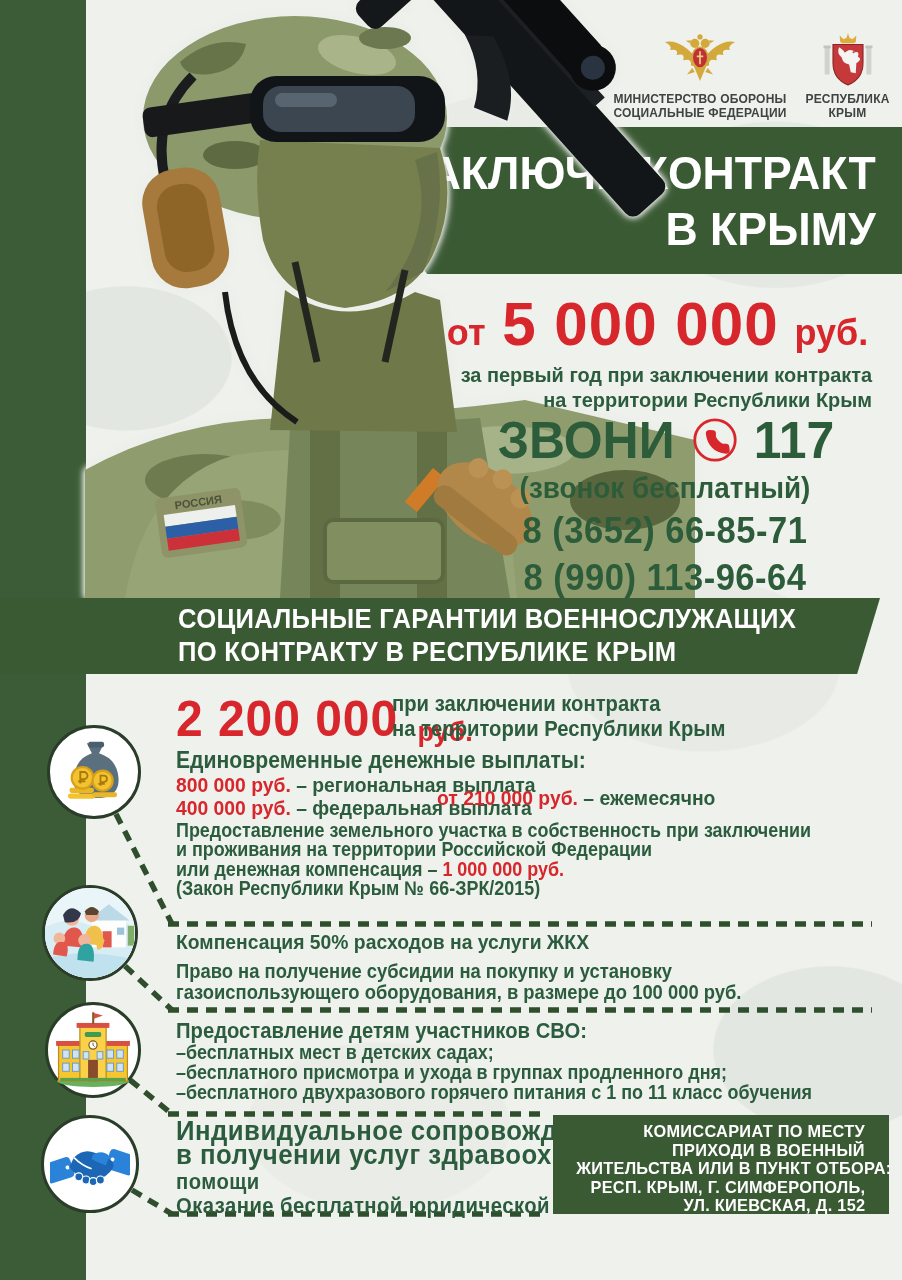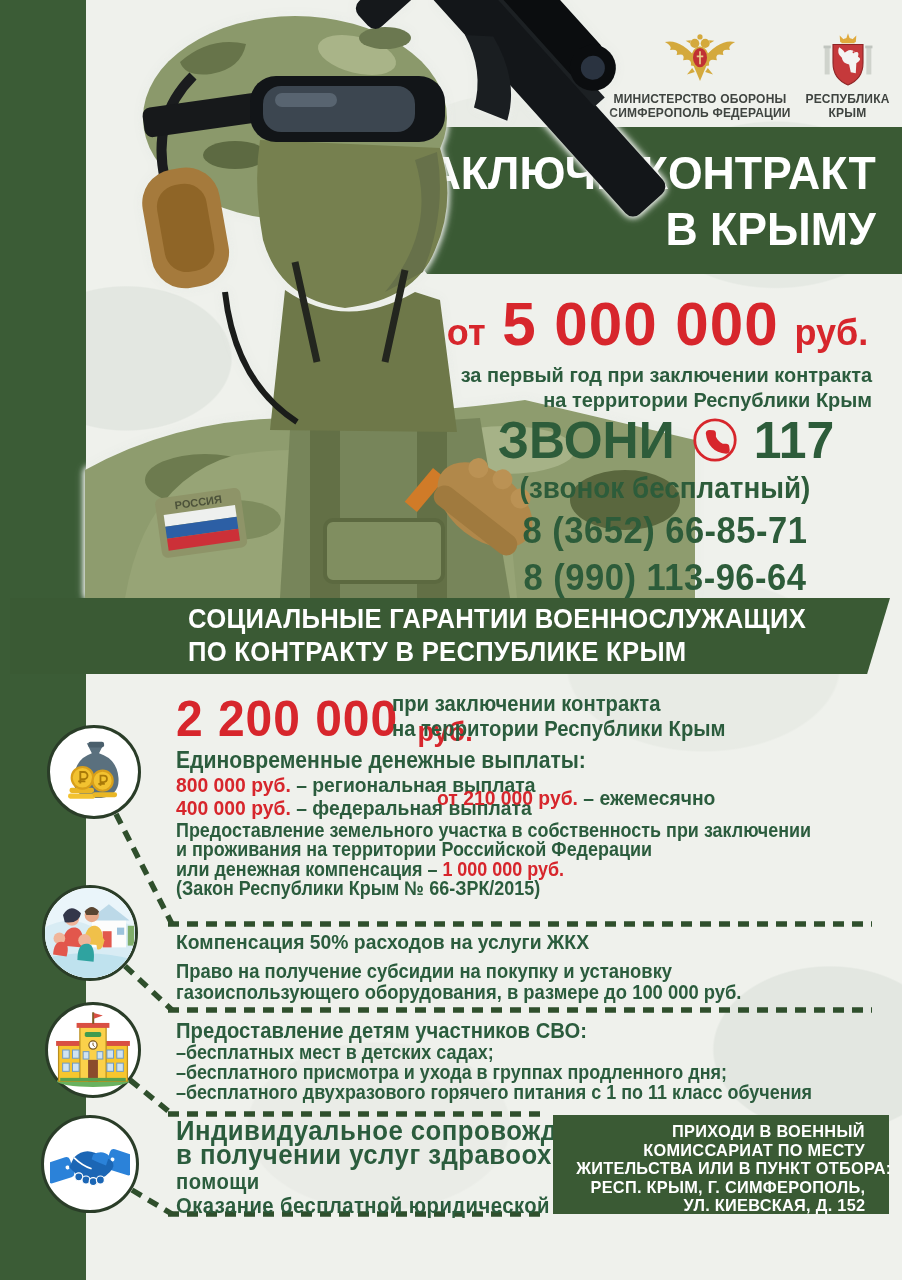--- a/index.html
+++ b/index.html
@@ -42,21 +42,21 @@
   .offer-sub{position:absolute;left:430px;top:362px;width:442px;text-align:right;color:#2b5c3d;
     font-size:21px;line-height:25px;z-index:4;}
   .offer-sub span{display:inline-block;transform:scaleX(.95);transform-origin:100% 50%;white-space:nowrap;}
 
   .call-block{position:absolute;left:435px;top:412px;width:460px;text-align:center;color:#2d5c3a;z-index:4;}
   .call-row{display:flex;justify-content:center;align-items:center;gap:14px;}
   .call-label,.call-number{font-size:52px;line-height:56px;transform:scaleX(.96);white-space:nowrap;}
   .call-note{font-size:29px;line-height:32px;margin-top:4px;transform:scaleX(.96);}
   .call-phone{font-size:36px;line-height:40px;margin-top:7px;letter-spacing:.5px;transform:scaleX(.96);white-space:nowrap;}
 
-  .social-band{position:absolute;left:10px;top:598px;width:880px;height:76px;background:#3a5a34;z-index:4;
+  .social-band{position:absolute;left:0;top:598px;width:880px;height:76px;background:#3a5a34;z-index:4;
     clip-path:polygon(0 0,100% 0,97.4% 100%,0 100%);
     display:flex;flex-direction:column;justify-content:center;padding-left:178px;box-sizing:border-box;}
   .social-line{color:#fff;font-size:27px;line-height:33px;white-space:nowrap;
     transform:scaleX(.95);transform-origin:0 50%;letter-spacing:.3px;}
 
   .txt-green{color:#2b5c3d;}
   .txt-red{color:#d7262c;}
   .cx{display:inline-block;transform:scaleX(.92);transform-origin:0 50%;white-space:nowrap;}
 
   .amount-row{position:absolute;left:176px;top:690px;display:flex;align-items:flex-end;gap:10px;color:#d7262c;z-index:4;}
@@ -119,21 +119,21 @@
           <circle cx="60" cy="8" r="4"></circle>
           <path d="M50,52 L70,52 L60,76 Z"></path>
           <path d="M48,56 L40,66 L52,62 Z"></path>
             <path d="M72,56 L80,66 L68,62 Z"></path>
         </g>
         <ellipse cx="60" cy="40" rx="12" ry="16" fill="#c03134" stroke="#d4a93c" stroke-width="2.5"></ellipse>
         <path d="M60,30 L60,50 M55,38 L65,38" stroke="#e8d18a" stroke-width="2.5"></path>
       </svg>
       <div class="logo-label">
         <div>МИНИСТЕРСТВО ОБОРОНЫ</div>
-        <div>СИМФЕРОПОЛЬ ФЕДЕРАЦИИ</div>
+        <div>СОЦИАЛЬНЫЕ ФЕДЕРАЦИИ</div>
       </div>
     </div>
     <div class="logo logo-crimea">
       <svg width="50" height="56" viewBox="0 0 90 100" style="display:block;margin:0 auto;">
         <g fill="#e0aa3c">
           <path d="M45,2 L49,14 L41,14 Z"></path>
             <path d="M30,6 L40,16 L31,18 Z"></path>
             <path d="M60,6 L50,16 L59,18 Z"></path>
           <path d="M33,16 A14,12 0 0 1 57,16 L57,20 L33,20 Z"></path>
         </g>
@@ -288,22 +288,22 @@
   <div class="support1 txt-green">
     <div><span class="cx">Индивидуальное сопровождение</span></div>
     <div><span class="cx">в получении услуг здравоохранения</span></div>
   </div>
   <div class="support2 txt-green">
     <div><span class="cx">помощи</span></div>
     <div><span class="cx">Оказание бесплатной юридической</span></div>
   </div>
 
   <div class="address">
+    <div><span>КОМИССАРИАТ ПО МЕСТУ</span></div>
     <div><span>ПРИХОДИ В ВОЕННЫЙ</span></div>
-    <div><span>КОМИССАРИАТ ПО МЕСТУ</span></div>
     <div><span>ЖИТЕЛЬСТВА ИЛИ В ПУНКТ ОТБОРА:</span></div>
     <div><span>РЕСП. КРЫМ, Г. СИМФЕРОПОЛЬ,</span></div>
     <div><span>УЛ. КИЕВСКАЯ, Д. 152</span></div>
   </div>
 
   <div class="circle c-money">
     <svg width="72" height="72" viewBox="0 0 100 100">
       <path d="M40,10 L64,10 L57,24 Q82,32 84,58 Q86,82 60,86 L44,86 Q20,82 22,58 Q24,32 47,24 Z" fill="#5a707e"></path>
       <rect x="42" y="8" width="22" height="8" rx="3" fill="#4a5f6c"></rect>
       <rect x="16" y="72" width="34" height="7" rx="3" fill="#e9b625"></rect>

